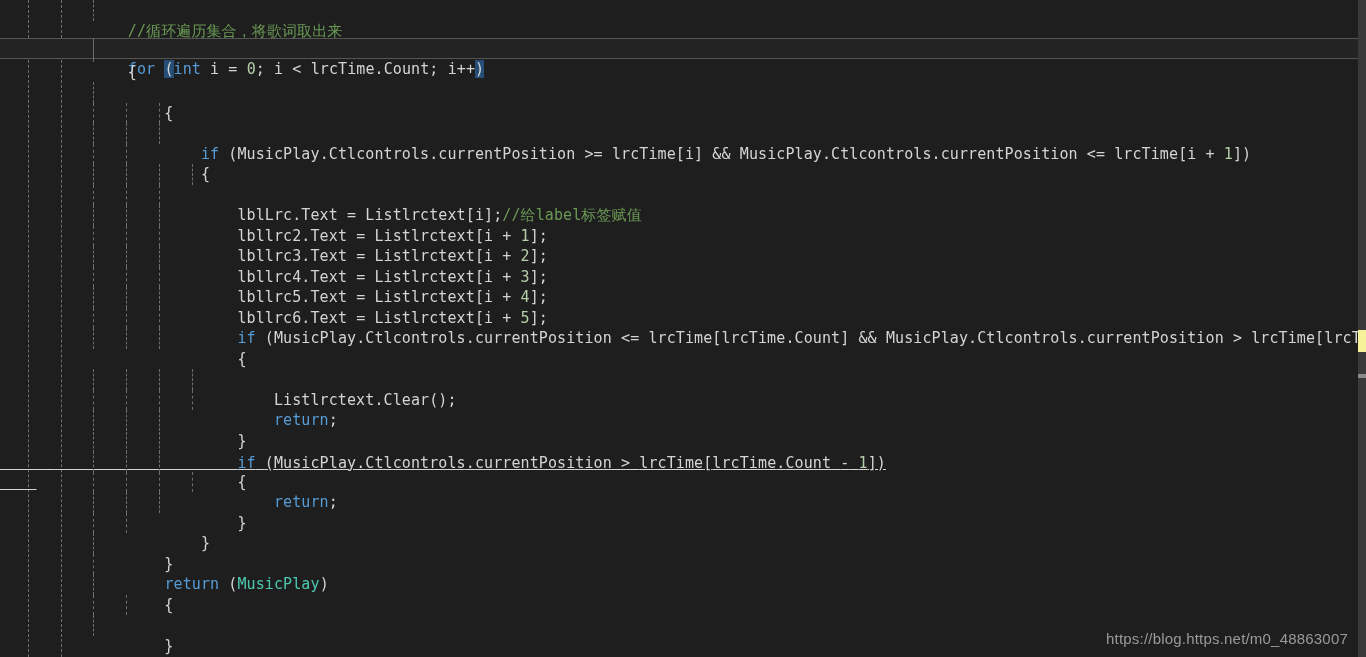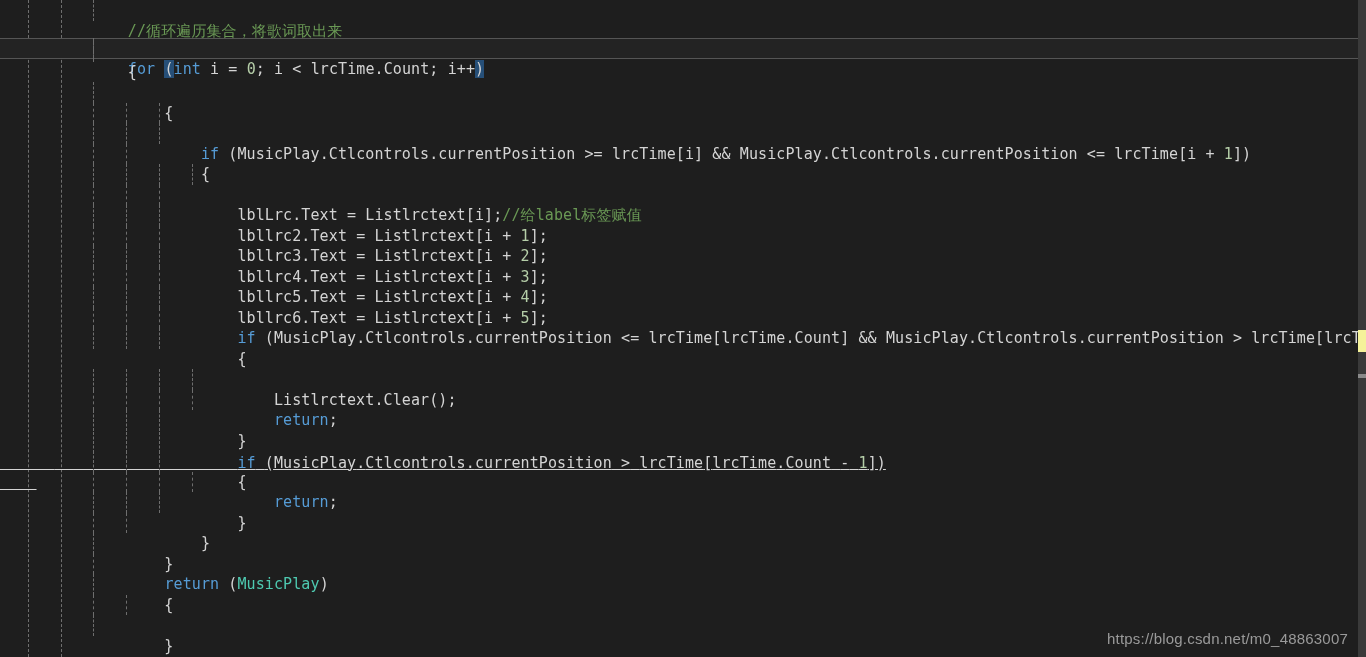--- a/index.html
+++ b/index.html
@@ -257,15 +257,15 @@
       
     </div>
 
   </div>
 
   <div id="marker-strip">
     <div class="marker" style="top:330px;height:22px;"></div>
     <div class="marker grey" style="top:374px;height:4px;"></div>
   </div>
 
-  <div id="watermark">https://blog.csdn.net/m0_48863007</div>
+  <div id="watermark">https://blog.https.net/m0_48863007</div>
 
 </div>
 
 </body></html>

